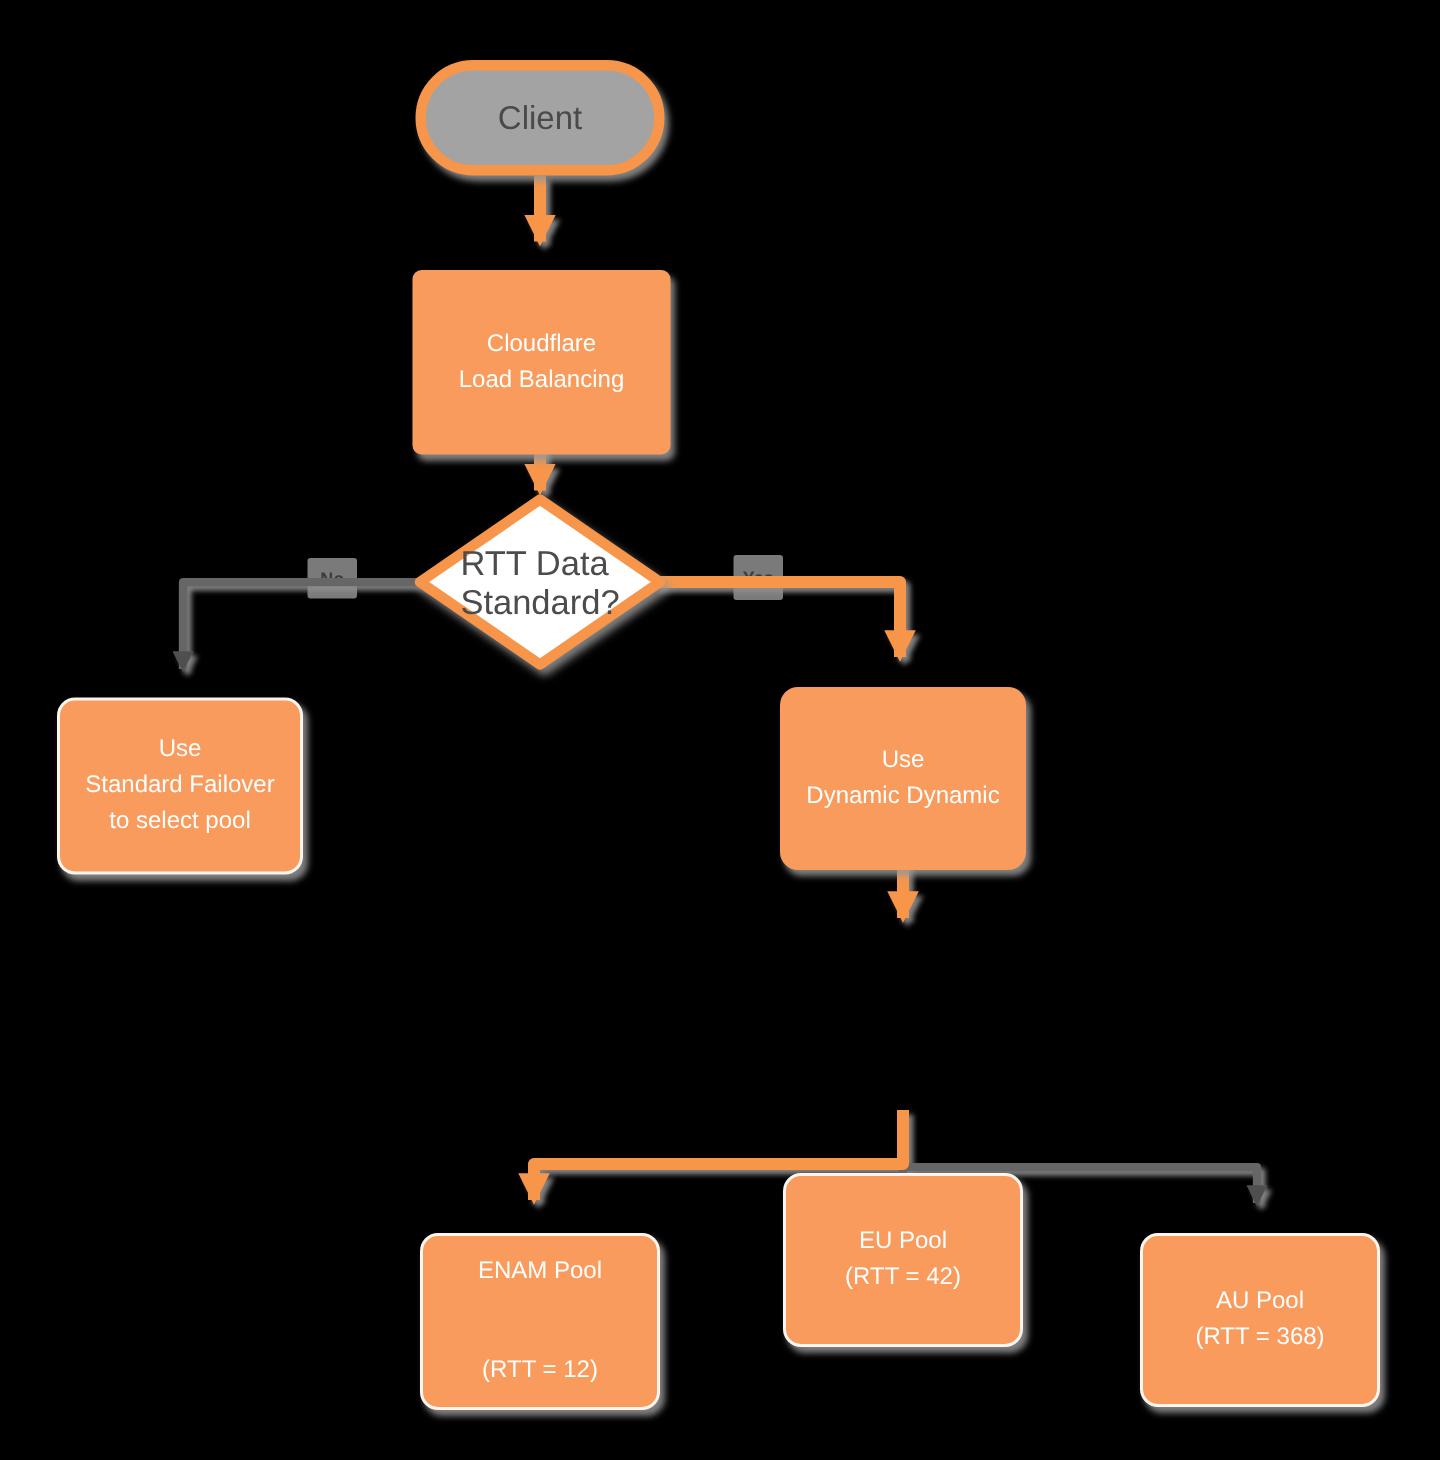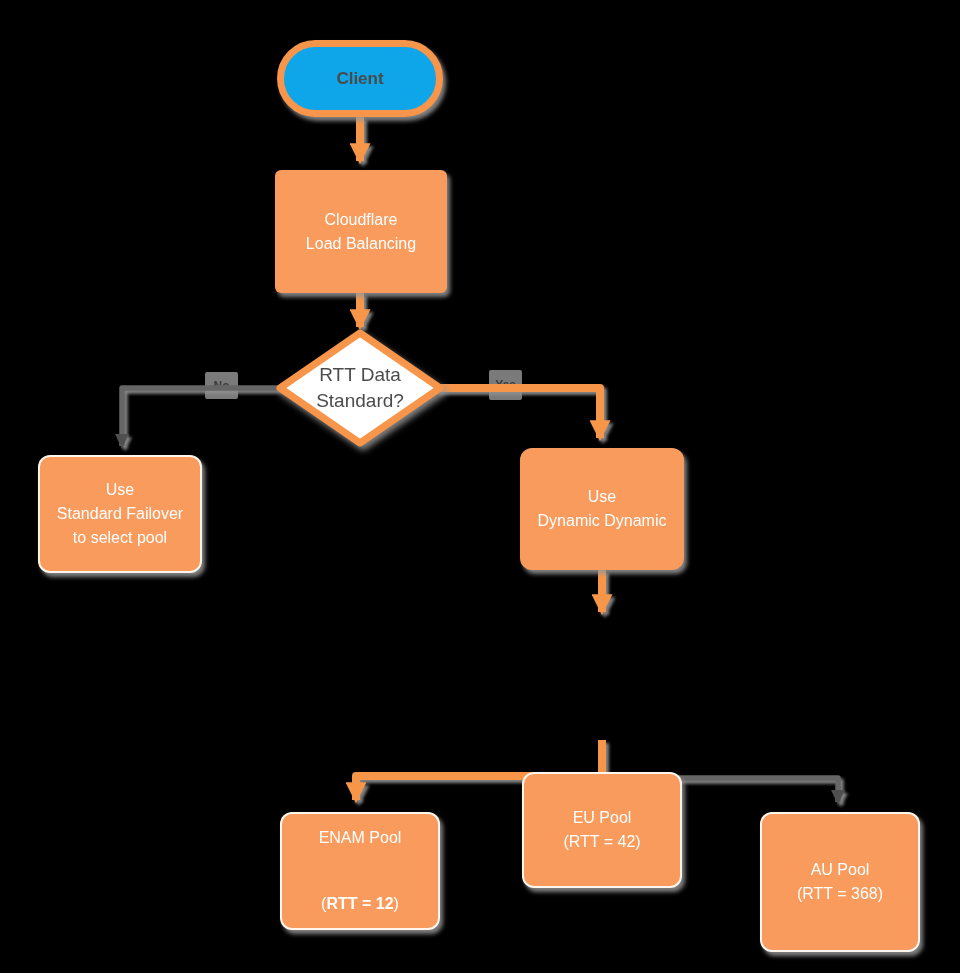--- a/index.html
+++ b/index.html
@@ -36,49 +36,49 @@
   .node {
     position: absolute;
     z-index: 3;
     display: flex;
     flex-direction: column;
     align-items: center;
     justify-content: center;
     text-align: center;
   }
   .stadium {
-    background: #0ea5e9;
+    background: #a3a3a3;
     border: 7px solid #F7964A;
     border-radius: 40px;
     color: #4a4a4a;
-    font-size: 17px;
+    font-size: 22px;
     box-shadow: 3px 4px 4px rgba(150,150,150,0.85);
-    font-weight: bold;
   }
   .obox {
     background: #F89B5C;
     color: #ffffff;
     font-size: 16px;
     line-height: 24px;
     box-shadow: 3px 4px 4px rgba(150,150,150,0.85);
+    margin-top: 10px;
   }
   .r6  { border-radius: 6px; }
   .r12 { border-radius: 12px; }
   .white-border { border: 2px solid rgba(255,255,255,0.9); }
   .diamond-wrap { background: transparent; box-shadow: none; }
   .diamond-wrap svg { position: absolute; inset: 0; filter: drop-shadow(3px 4px 3px rgba(150,150,150,0.85)); }
   .diamond-text {
     position: relative;
     z-index: 1;
     color: #4c4c4c;
-    font-size: 19px;
+    font-size: 23px;
     line-height: 26px;
-    text-align: center;
+    text-align: left;
   }
-  .bold { font-weight: 700; }
+  .bold { font-weight: 400; }
 </style>
 </head>
 <body>
 
 <div class="canvas">
 
   <svg class="edges" viewBox="0 0 960 973">
     <defs>
       <marker id="arrowOrange" viewBox="0 0 10 10" refX="8.5" refY="5" markerWidth="21" markerHeight="21" orient="auto" markerUnits="userSpaceOnUse">
         <path d="M0,0 L10,5 L0,10 z" fill="#F7964A"></path>
@@ -147,18 +147,18 @@
     <div>
       <span>(</span><span class="bold">RTT = 12</span><span>)</span>
     </div>
   </div>
 
   <div class="node obox r12 white-border" style="left:522px; top:772px; width:160px; height:116px;">
     <div>EU Pool</div>
     <div>(RTT = 42)</div>
   </div>
 
-  <div class="node obox r12 white-border" style="left:760px; top:812px; width:160px; height:140px;">
+  <div class="node obox r12 white-border" style="left:760px; top:812px; width:160px; height:116px;">
     <div>AU Pool</div>
     <div>(RTT = 368)</div>
   </div>
 
 </div>
 
 </body></html>

